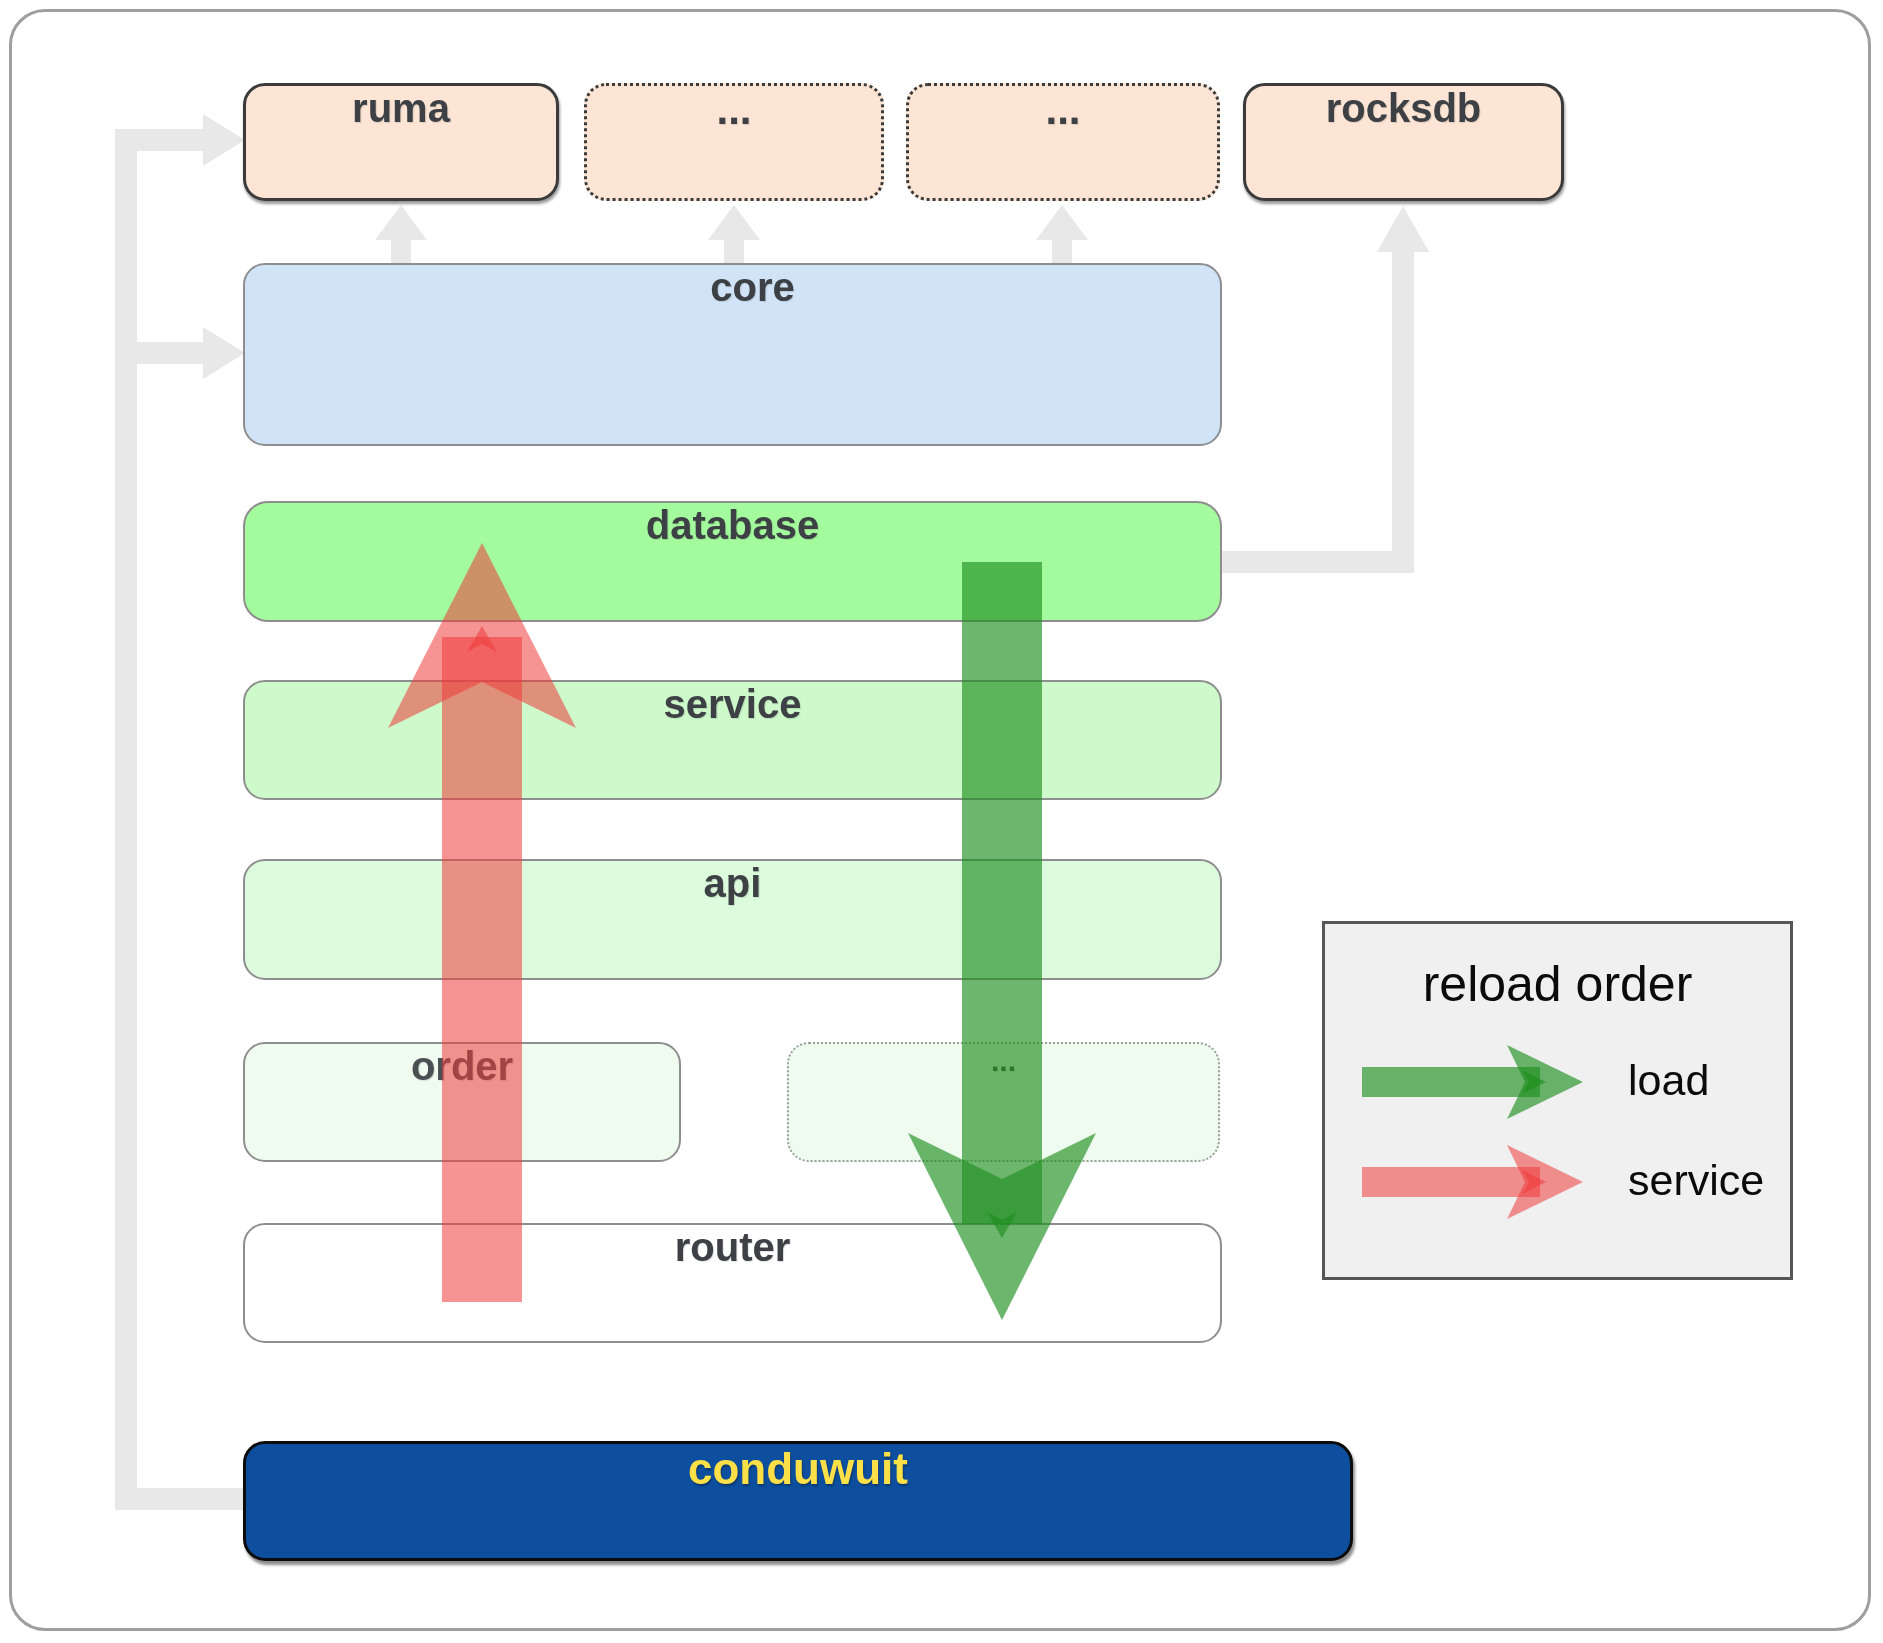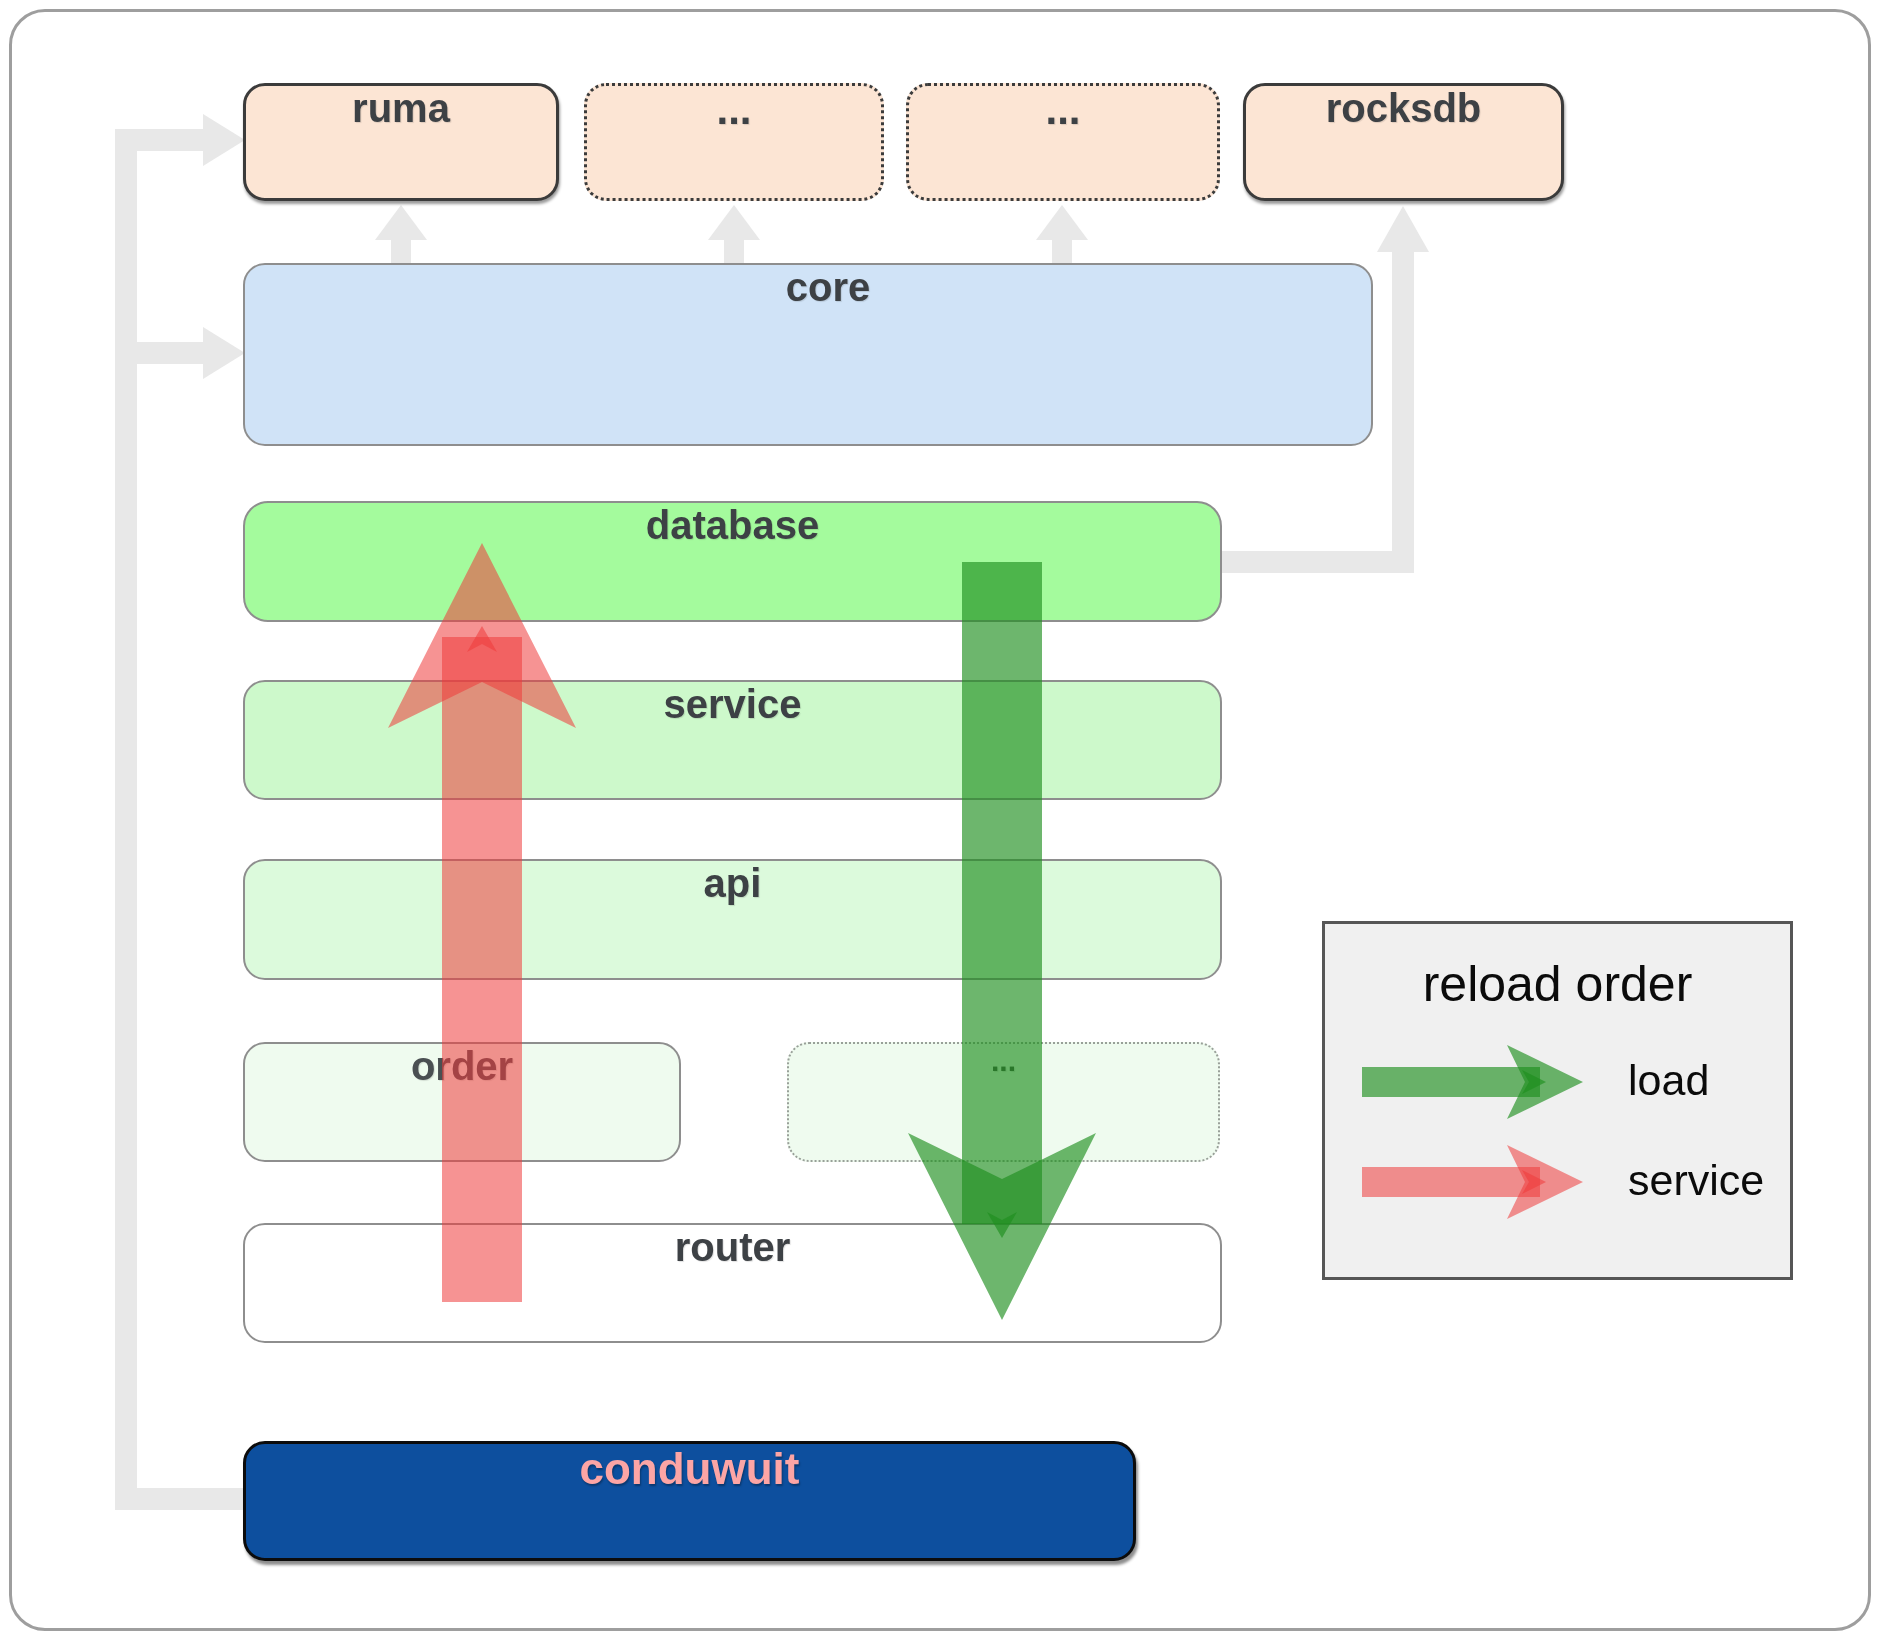--- a/index.html
+++ b/index.html
@@ -30,33 +30,33 @@
     box-shadow:1px 3px 3px rgba(0,0,0,.4);
   }
   #dots-top-1,#dots-top-2{
     background:var(--crate-peach);border:3px dotted #3b3b3b;
     font-size:42px;font-weight:700;
   }
   #ruma{left:243px;top:83px;width:316px;height:118px;}
   #dots-top-1{left:584px;top:83px;width:300px;height:118px;}
   #dots-top-2{left:906px;top:83px;width:314px;height:118px;}
   #rocksdb{left:1243px;top:83px;width:321px;height:118px;}
-  #core{left:243px;top:263px;width:1130px;height:183px;background:var(--core-blue);padding-left:40px;}
+  #core{left:243px;top:263px;width:979px;height:183px;background:var(--core-blue);padding-left:40px;}
   #database{left:243px;top:501px;width:979px;height:121px;background:var(--database-green);border-radius:25px;}
   #service{left:243px;top:680px;width:979px;height:120px;background:var(--service-green);}
   #api{left:243px;top:859px;width:979px;height:121px;background:var(--api-green);}
   #admin{left:243px;top:1042px;width:438px;height:120px;background:var(--faint-green);color:#4a4f52;}
   #dots-mid{
     left:787px;top:1042px;width:433px;height:120px;background:var(--faint-green);
     border:2.5px dotted #99a099;font-size:30px;font-weight:700;color:#3f4a40;
   }
   #router{left:243px;top:1223px;width:979px;height:120px;background:var(--router-white);}
   #conduwuit{
-    left:243px;top:1441px;width:893px;height:120px;background:var(--conduwuit-blue);
-    border:3.5px solid #0c0c0c;color:#fca5a5;font-size:44px;
+    left:243px;top:1441px;width:1110px;height:120px;background:var(--conduwuit-blue);
+    border:3.5px solid #0c0c0c;color:#fde047;font-size:44px;
     box-shadow:2px 4px 3px rgba(0,0,0,.45);text-shadow:1px 2px 2px rgba(0,0,0,.3);
   }
   #legend{
     position:absolute;left:1322px;top:921px;width:471px;height:359px;box-sizing:border-box;
     background:var(--legend-bg);border:3px solid #565656;z-index:3;
   }
   .legend-title{
     position:absolute;left:0;top:31px;width:100%;text-align:center;
     font-size:50px;font-weight:500;color:#0b0b0b;
   }

